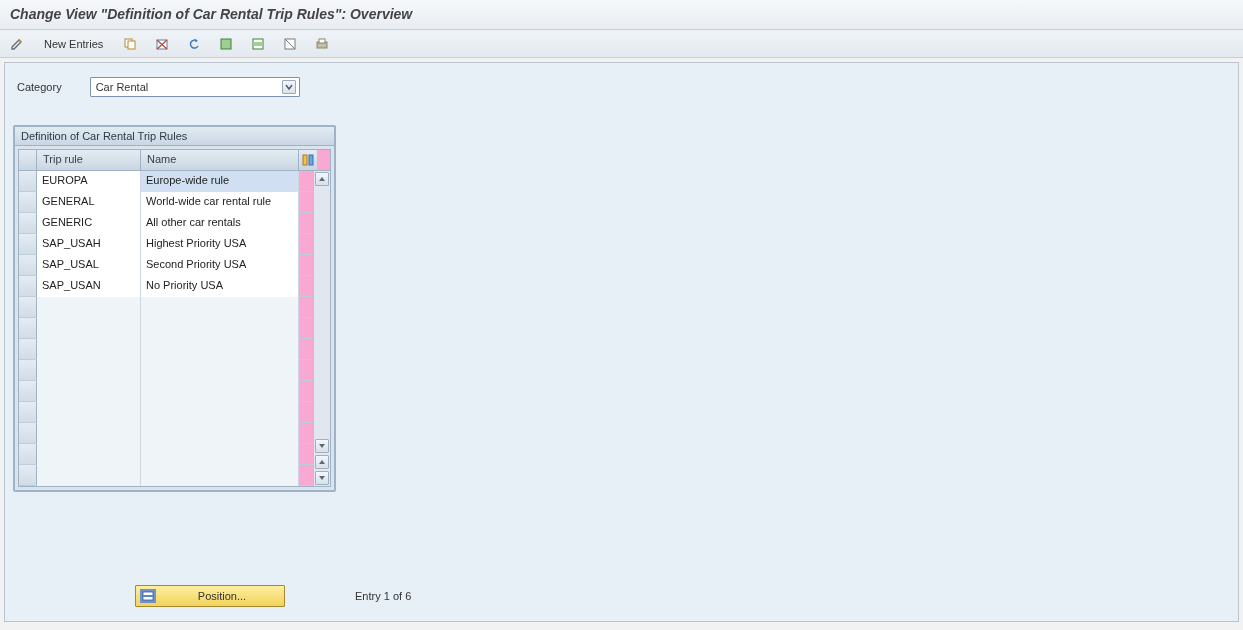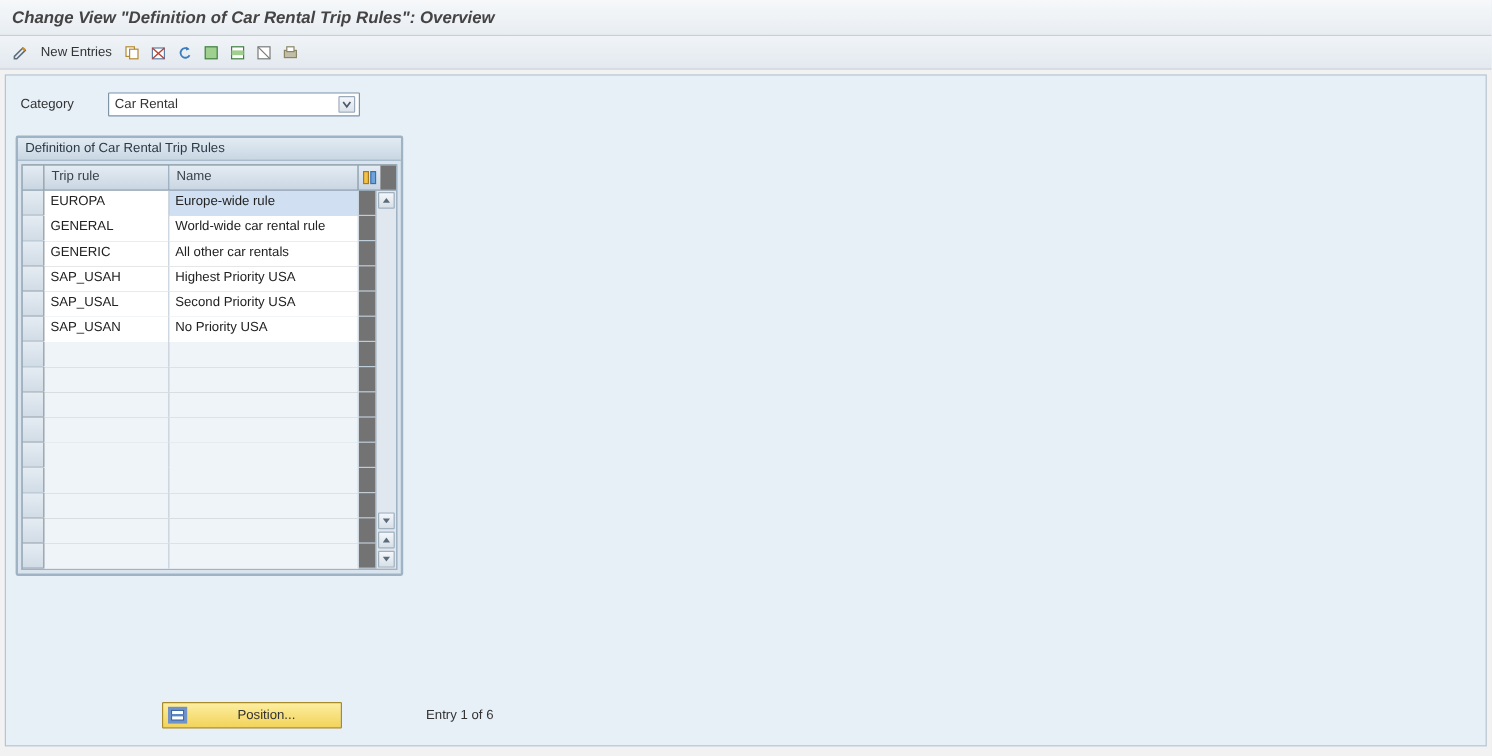--- a/index.html
+++ b/index.html
@@ -22,21 +22,21 @@
       font-weight: bold;
       font-size: 14px;
       color: #444;
     }
     .toolbar {
       background: linear-gradient(#f0f4f8, #e3e9ef);
       border-bottom: 1px solid #c7d0d9;
       padding: 4px 8px;
       display: flex;
       align-items: center;
-      gap: 4px;
+      gap: 14px;
       height: 28px;
       position: relative;
     }
     .toolbar .icon-btn, .toolbar .text-btn {
       display: inline-flex;
       align-items: center;
       justify-content: center;
       height: 18px;
       min-width: 18px;
       cursor: pointer;
@@ -62,21 +62,21 @@
       border: 1px solid #b8c5d1;
       margin: 4px;
       padding: 14px 8px 10px 8px;
       height: 560px;
       position: relative;
     }
     .category-row {
       display: flex;
       align-items: center;
       gap: 28px;
-      margin-bottom: 16px;
+      margin-bottom: 28px;
       margin-left: 4px;
     }
     .category-label { font-size: 11px; }
     .dropdown {
       border: 1px solid #7d94ab;
       background: #fff;
       height: 20px;
       width: 210px;
       display: flex;
       align-items: center;
@@ -104,21 +104,21 @@
     .panel-header {
       background: linear-gradient(#e2ebf3, #c9d7e3);
       padding: 3px 6px;
       font-size: 11px;
       color: #2c3a47;
       border-bottom: 1px solid #9fb3c5;
     }
     .grid {
       border: 1px solid #9fb3c5;
       margin: 3px;
-      background: #737373;
+      background: #f9a8d4;
     }
     .grid-head {
       display: flex;
       border-bottom: 1px solid #9fb3c5;
     }
     .gh-sel { width: 18px; border-right:1px solid #9fb3c5; background: linear-gradient(#e4ecf3,#c9d6e2); height: 20px;}
     .gh-col {
       background: linear-gradient(#e4ecf3,#c9d6e2);
       border-right: 1px solid #9fb3c5;
       padding: 3px 6px;

